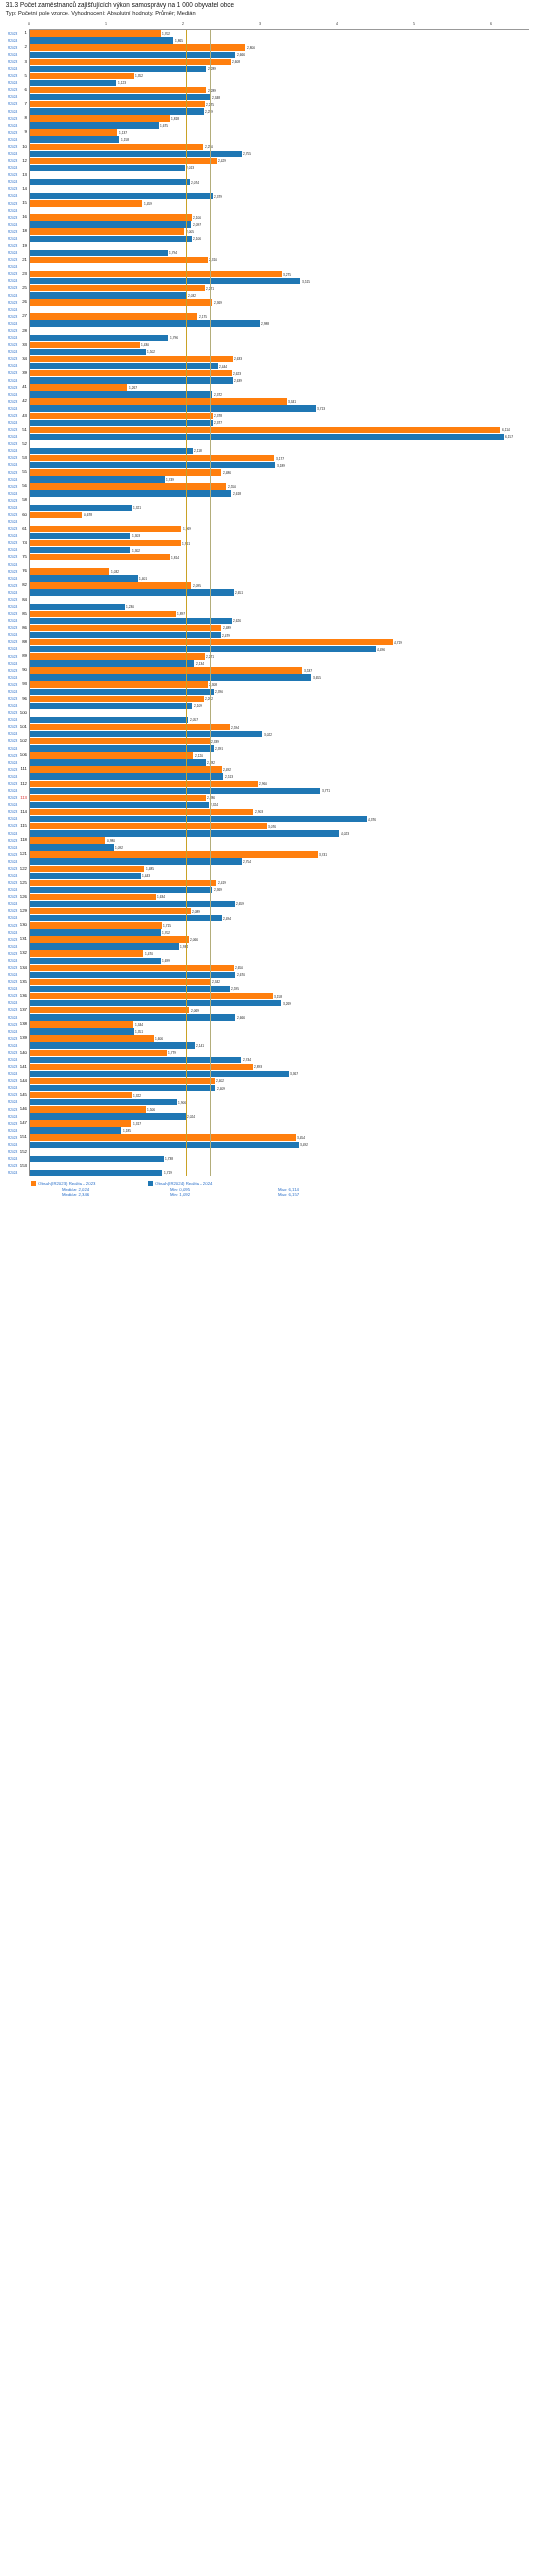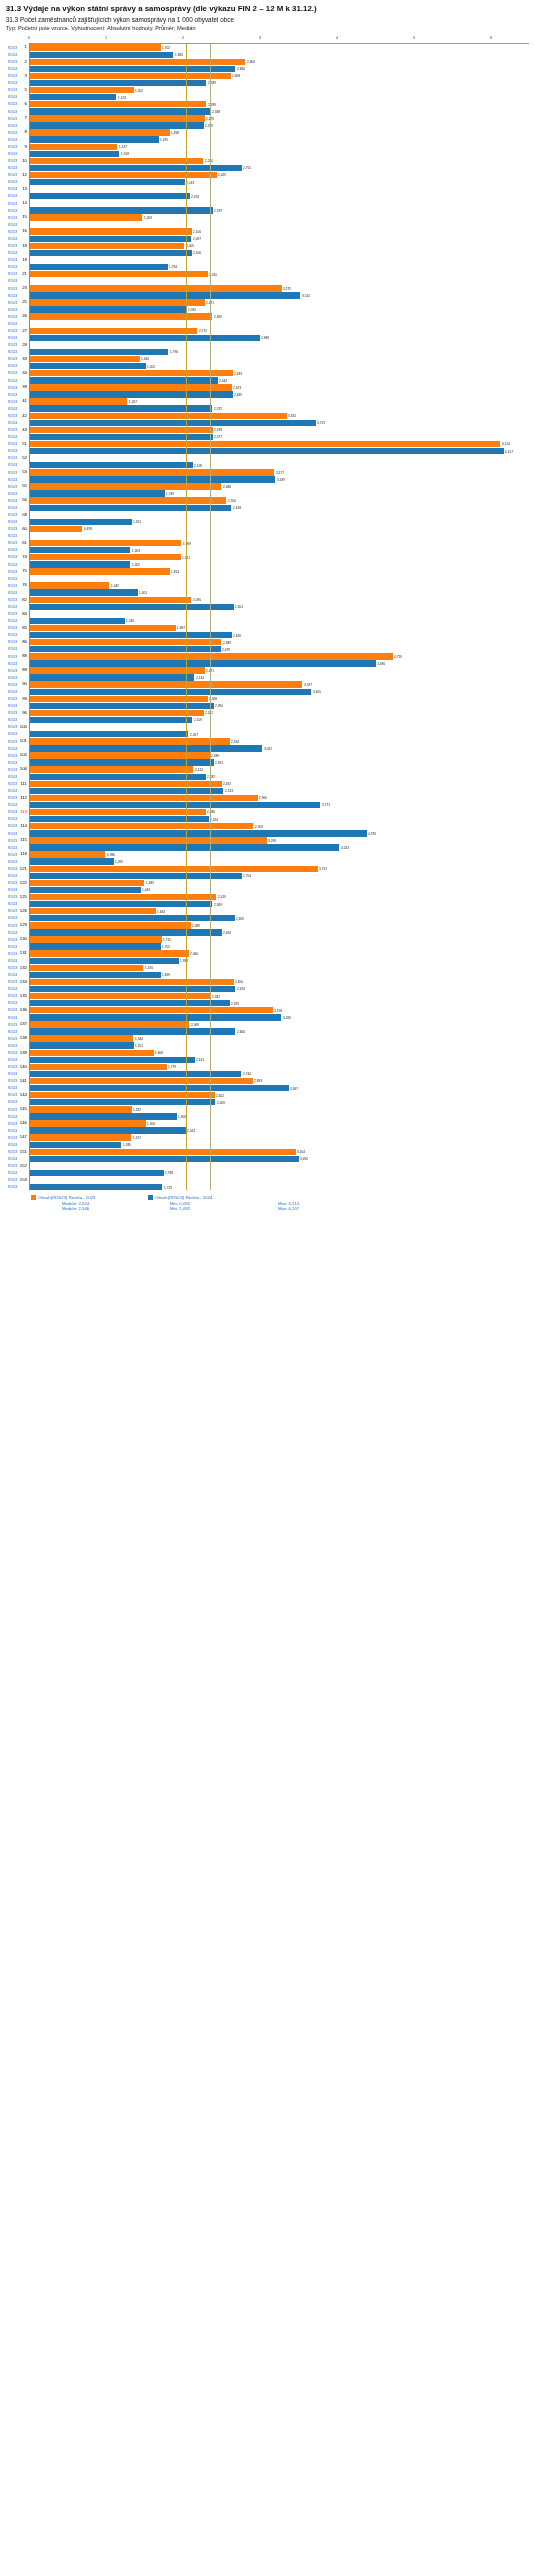--- a/index.html
+++ b/index.html
@@ -26,21 +26,20 @@
   .legend .sw{display:inline-block;width:5px;height:5px;margin-right:2.1px;vertical-align:-0.7px;}
   .legend .k{min-width:107px;}
   .stats{display:flex;gap:29px;font-size:4.3px;color:#2a6fc9;margin-left:31px;}
   .stats div{min-width:79px;}
   .hl{color:#d62728;}
 </style>
 </head>
 <body>
 
 <div class="wrap">
-  <div class="title">31.3 Výdaje na výkon státní správy a samosprávy (dle výkazu FIN 2 – 12 M k 31.12.)</div>
   <div class="subtitle">31.3 Počet zaměstnanců zajišťujících výkon samosprávy na 1 000 obyvatel obce</div>
   <div class="subtitle2">Typ: Početní pole vzorce. Vyhodnocení: Absolutní hodnoty. Průměr; Medián</div>
 
   <div class="chart">
     <div class="topaxis" id="topaxis">
         <span class="tk" style="left: 0px;">0</span>
         <span class="tk" style="left: 77px;">1</span>
         <span class="tk" style="left: 154px;">2</span>
         <span class="tk" style="left: 231px;">3</span>
         <span class="tk" style="left: 308px;">4</span>

